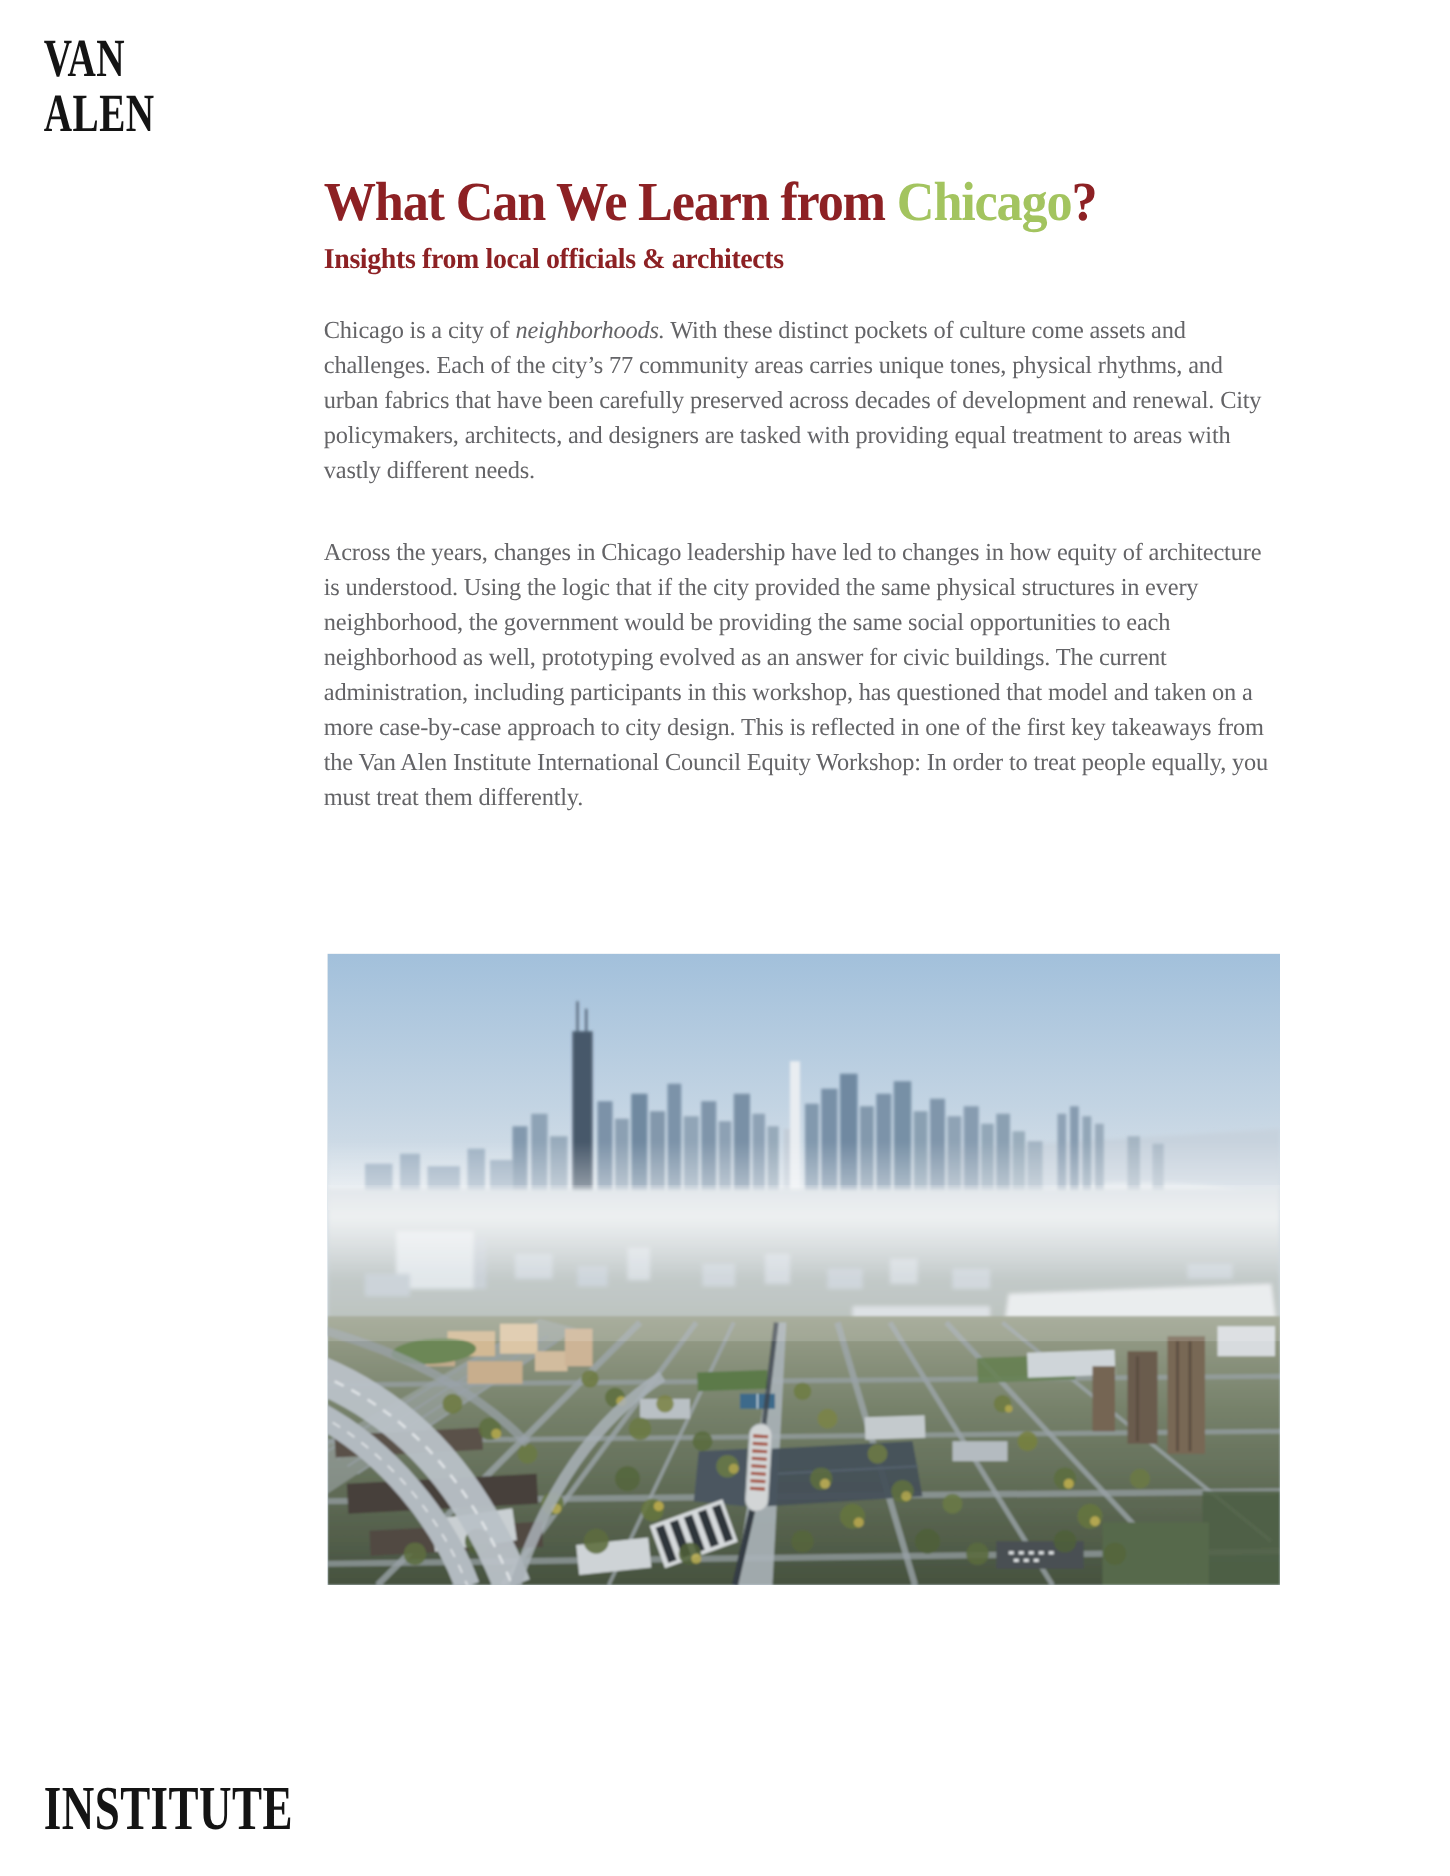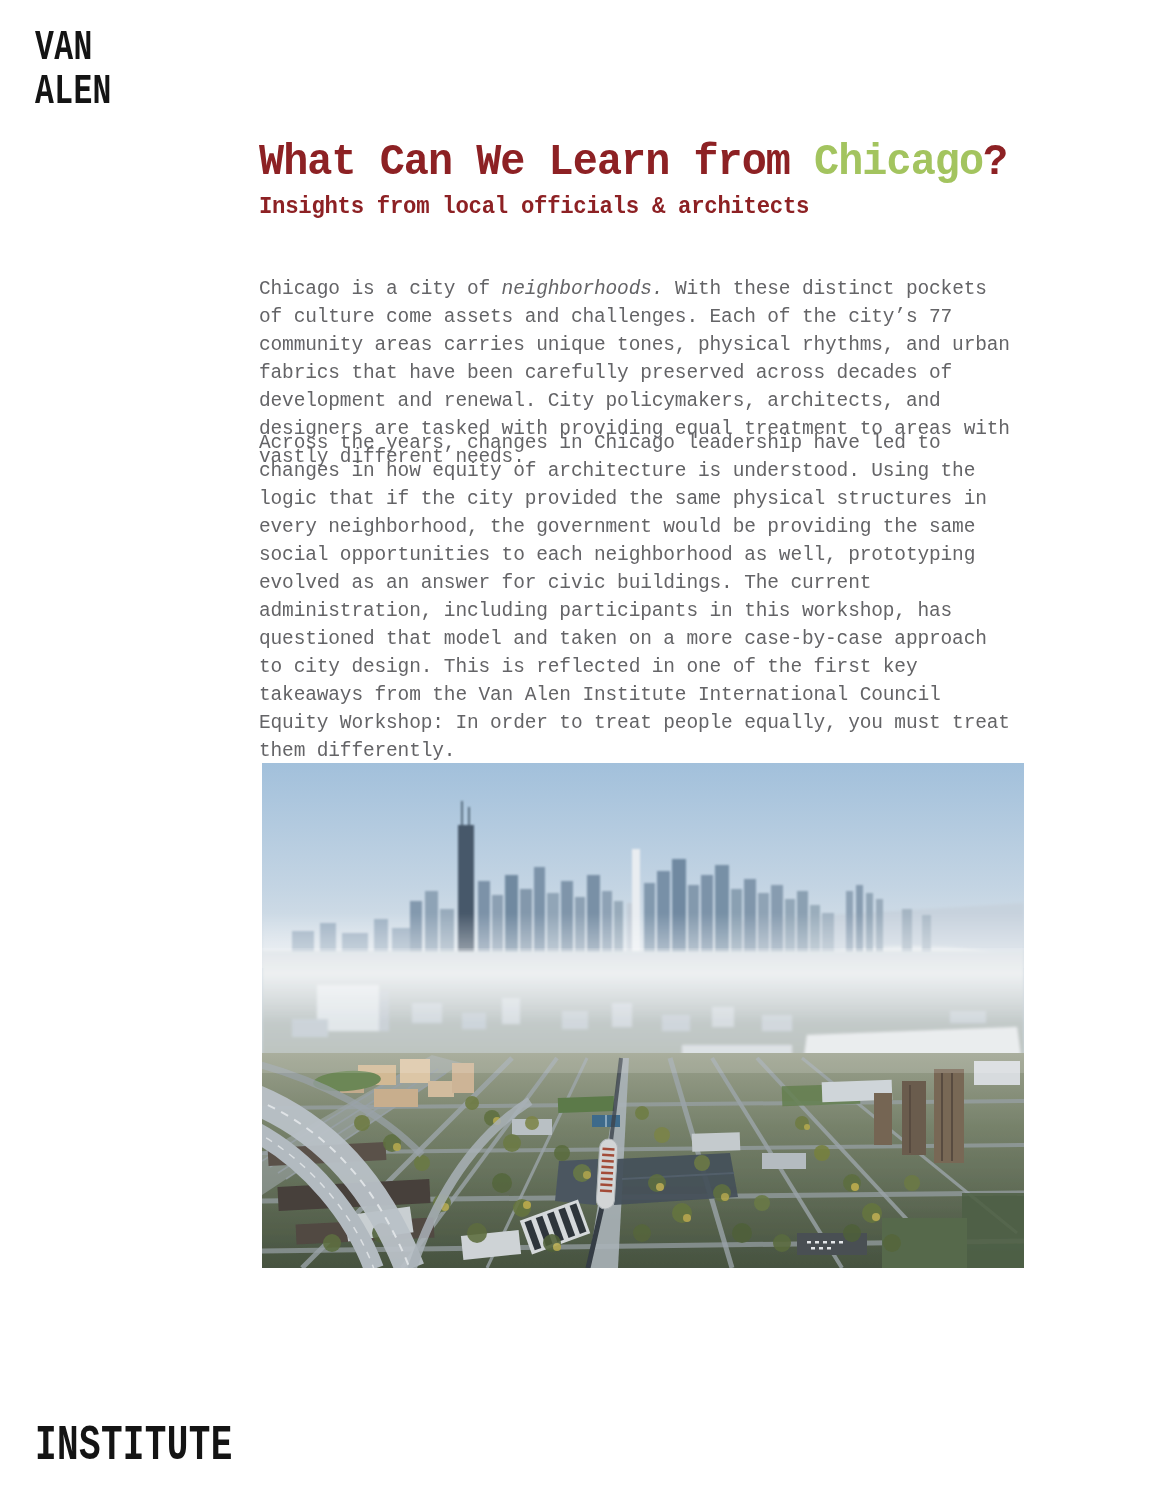--- a/index.html
+++ b/index.html
@@ -1,19 +1,19 @@
 <!DOCTYPE html>
 <html><head>
 <meta charset="utf-8">
 <style>
   * { margin:0; padding:0; box-sizing:border-box; }
   html,body { background:#ffffff; }
   .page {
     position:relative; width:1160px; height:1501px; background:#ffffff;
-    font-family:Liberation Mono, monospace; overflow:hidden;
+    font-family:Liberation Serif, serif; overflow:hidden;
   }
   .wordmark {
     position:absolute; color:#141414; font-weight:700;
     transform-origin:left top; letter-spacing:0.5px;
   }
   .wordmark.top { left:35px; top:26px; font-size:43px; line-height:44px; transform:scaleX(0.73); }
   .wordmark.bottom { left:35px; top:1421px; font-size:50px; line-height:50px; transform:scaleX(0.72); }
   .headline {
     position:absolute; left:259px; top:139px; font-size:44px; font-weight:700;
     color:#8d2124; letter-spacing:-1px; white-space:nowrap;
@@ -22,21 +22,21 @@
   .headline .hl { color:#a3c45f; }
   .subtitle {
     position:absolute; left:259px; top:193px; font-size:23px; font-weight:700;
     color:#8d2124; letter-spacing:-0.3px; white-space:nowrap;
     transform:scaleX(0.97); transform-origin:left top; line-height:28px;
   }
   .bodytext {
     position:absolute; left:259px; width:756px; font-size:19.5px; line-height:28px;
     color:#646467; letter-spacing:-0.15px; font-weight:400;
   }
-  .para1 { top:251px;margin-top:24px; }
+  .para1 { top:251px; }
   .para2 { top:429px; }
   .bodytext .it { font-style:italic; }
   figure.photo {
     position:absolute; left:262px; top:763px; width:762px; height:505px;
     overflow:hidden; background:#c8d5e0;
   }
   figure.photo svg { display:block; width:762px; height:505px; }
 </style>
 </head>
 <body>

